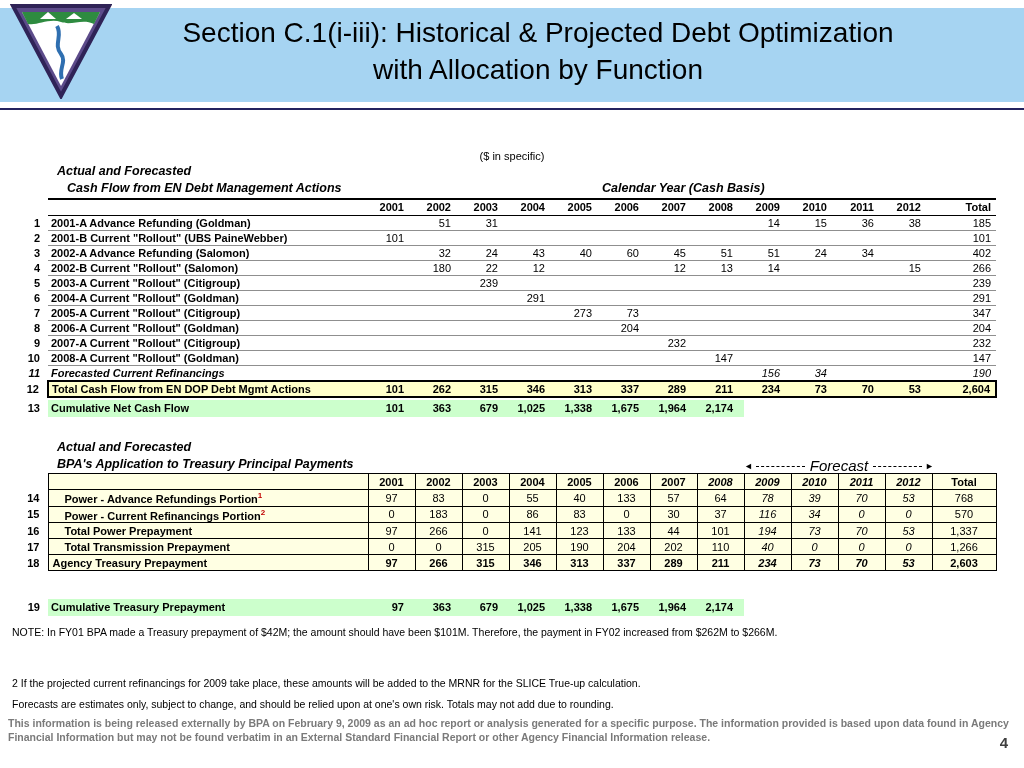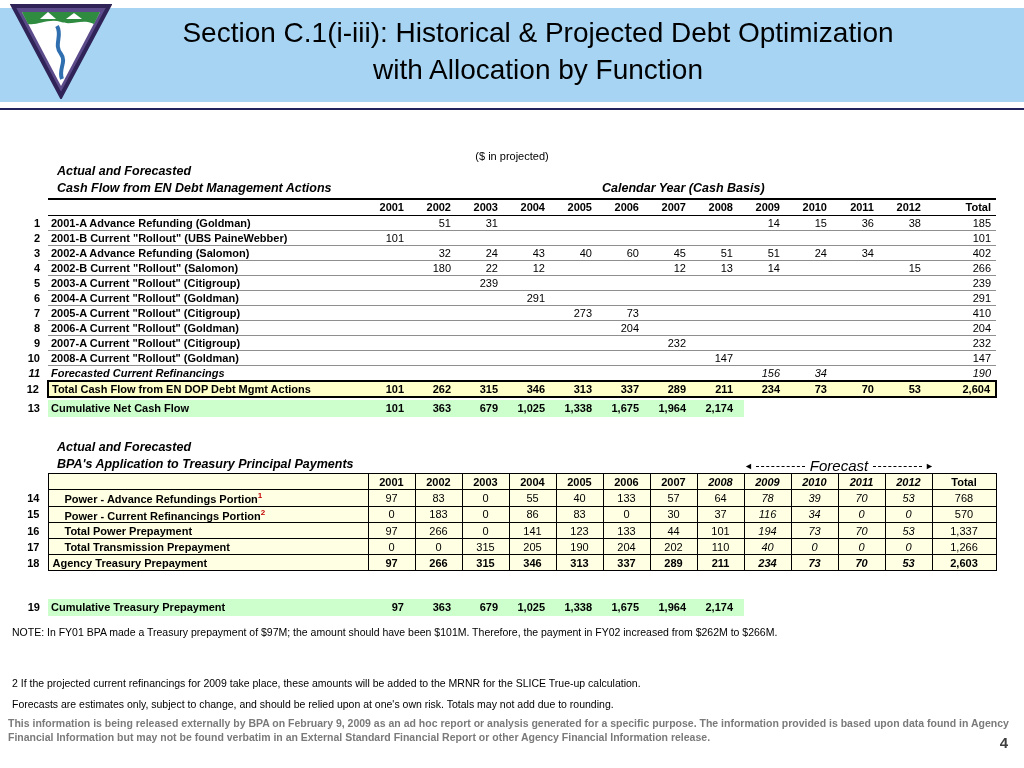--- a/index.html
+++ b/index.html
@@ -11,21 +11,21 @@
   .title-line{position:absolute;left:0;width:1024px;text-align:center;font-size:28px;padding-left:52px;white-space:nowrap}
   .title-1{top:17px}
   .title-2{top:54px}
   .logo{position:absolute;left:10px;top:3px}
 
   .h-main{position:absolute;top:131px;left:0;width:1024px;text-align:center;font-size:15px;font-weight:bold}
   .h-units{position:absolute;top:150px;left:0;width:1024px;text-align:center;font-size:11px}
 
   .cap{position:absolute;font-size:12.5px;font-weight:bold;font-style:italic;white-space:nowrap}
   .cap1a{left:57px;top:164px}
-  .cap1b{left:57px;top:181px}
+  .cap1b{left:67px;top:181px}
   .cap1c{left:602px;top:181px}
   .cap2a{left:57px;top:440px}
   .cap2b{left:57px;top:457px}
 
   table{border-collapse:collapse;table-layout:fixed;width:974px;font-size:11px}
   td,th{overflow:hidden;white-space:nowrap}
   .twrap{position:absolute;left:22px;width:978px}
   .t1wrap{top:198px}
   .g1wrap{top:400px}
   .t2wrap{top:473px}
@@ -87,21 +87,21 @@
       <path d="M12,9 L90,9 L84,21 C72,15 62,23 51,19 C39,15 27,23 18,21 Z" fill="#2E8B40"></path>
       <path d="M30,16 L38,9 L46,16 Z" fill="#FFFFFF"></path>
       <path d="M56,16 L64,10 L72,16 Z" fill="#FFFFFF"></path>
       <path d="M47,23 C53,33 43,41 51,51 C57,59 48,66 52,76" stroke="#2F6FB0" stroke-width="4" fill="none"></path>
     </svg>
   </div>
 
   <div class="title-line title-1">Section C.1(i-iii):  Historical &amp; Projected Debt Optimization</div>
   <div class="title-line title-2">with Allocation by Function</div>
 
-  <div class="h-units">($ in projected)</div>
+  <div class="h-units">($ in specific)</div>
 
   <div class="cap cap1a">Actual and Forecasted</div>
   <div class="cap cap1b">Cash Flow from EN Debt Management Actions</div>
   <div class="cap cap1c">Calendar Year (Cash Basis)</div>
 
   <div class="twrap t1wrap">
     <table id="t1">
         <colgroup>
           <col style="width: 26px;">
           <col style="width: 320px;">
@@ -249,21 +249,21 @@
             <td class="val"></td>
             <td class="val"></td>
             <td class="val">273</td>
             <td class="val">73</td>
             <td class="val"></td>
             <td class="val"></td>
             <td class="val"></td>
             <td class="val"></td>
             <td class="val"></td>
             <td class="val"></td>
-            <td class="val totcol">410</td>
+            <td class="val totcol">347</td>
           </tr>
           <tr>
             <td class="rownum">8</td>
             <td class="rowlabel">2006-A Current "Rollout" (Goldman)</td>
             <td class="val"></td>
             <td class="val"></td>
             <td class="val"></td>
             <td class="val"></td>
             <td class="val"></td>
             <td class="val">204</td>
@@ -561,20 +561,20 @@
             <td class="val"></td>
             <td class="val"></td>
             <td class="val"></td>
             <td class="val"></td>
             <td class="val totcol"></td>
           </tr>
         </tbody>
       </table>
   </div>
 
-  <div class="note n0">NOTE:  In FY01 BPA made a Treasury prepayment of $97M; the amount should have been $101M.  Therefore, the payment in FY02 increased from  $262M to $266M.</div>
+  <div class="note n0">NOTE:  In FY01 BPA made a Treasury prepayment of $42M; the amount should have been $101M.  Therefore, the payment in FY02 increased from  $262M to $266M.</div>
   <div class="note n2">2   If the projected current refinancings for 2009 take place, these amounts will be added to the MRNR for the SLICE True-up calculation.</div>
   <div class="note n3">Forecasts are estimates only, subject to change, and should be relied upon at one's own risk.  Totals may not add due to rounding.</div>
 
   <div class="footer-disclaimer">This information is being released externally by BPA on February 9, 2009 as an ad hoc report or analysis generated for a specific purpose.  The information provided is based upon data found in Agency Financial Information but may not be found verbatim in an External Standard Financial Report or other Agency Financial Information release.</div>
   <div class="pagenum">4</div>
 
 </div>
 
 </body></html>

